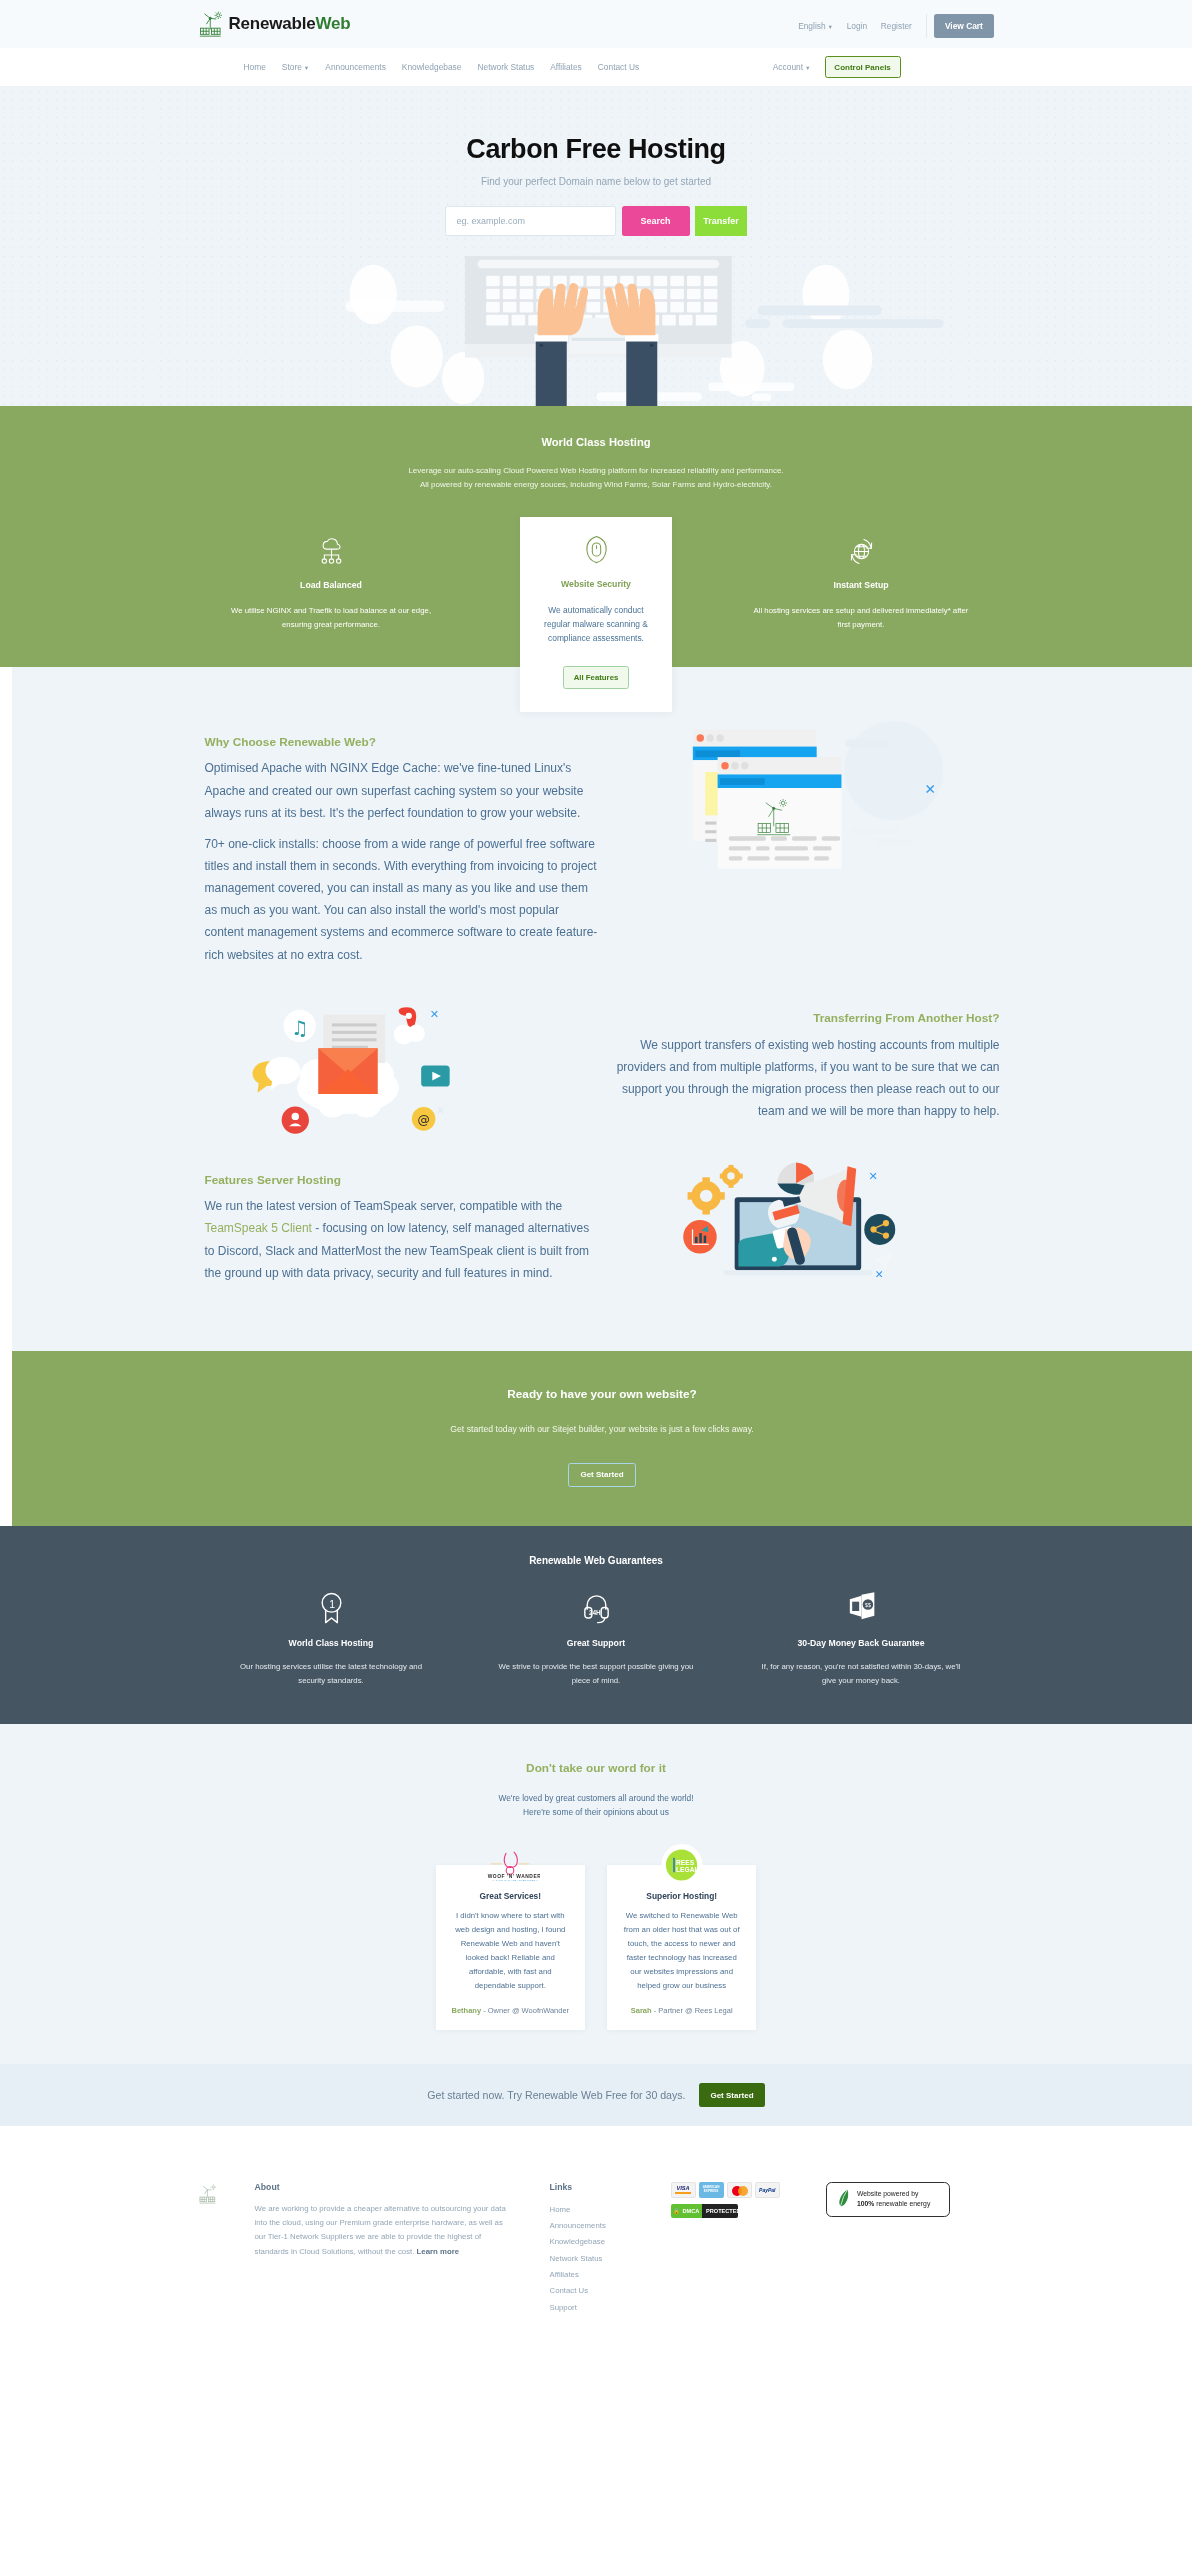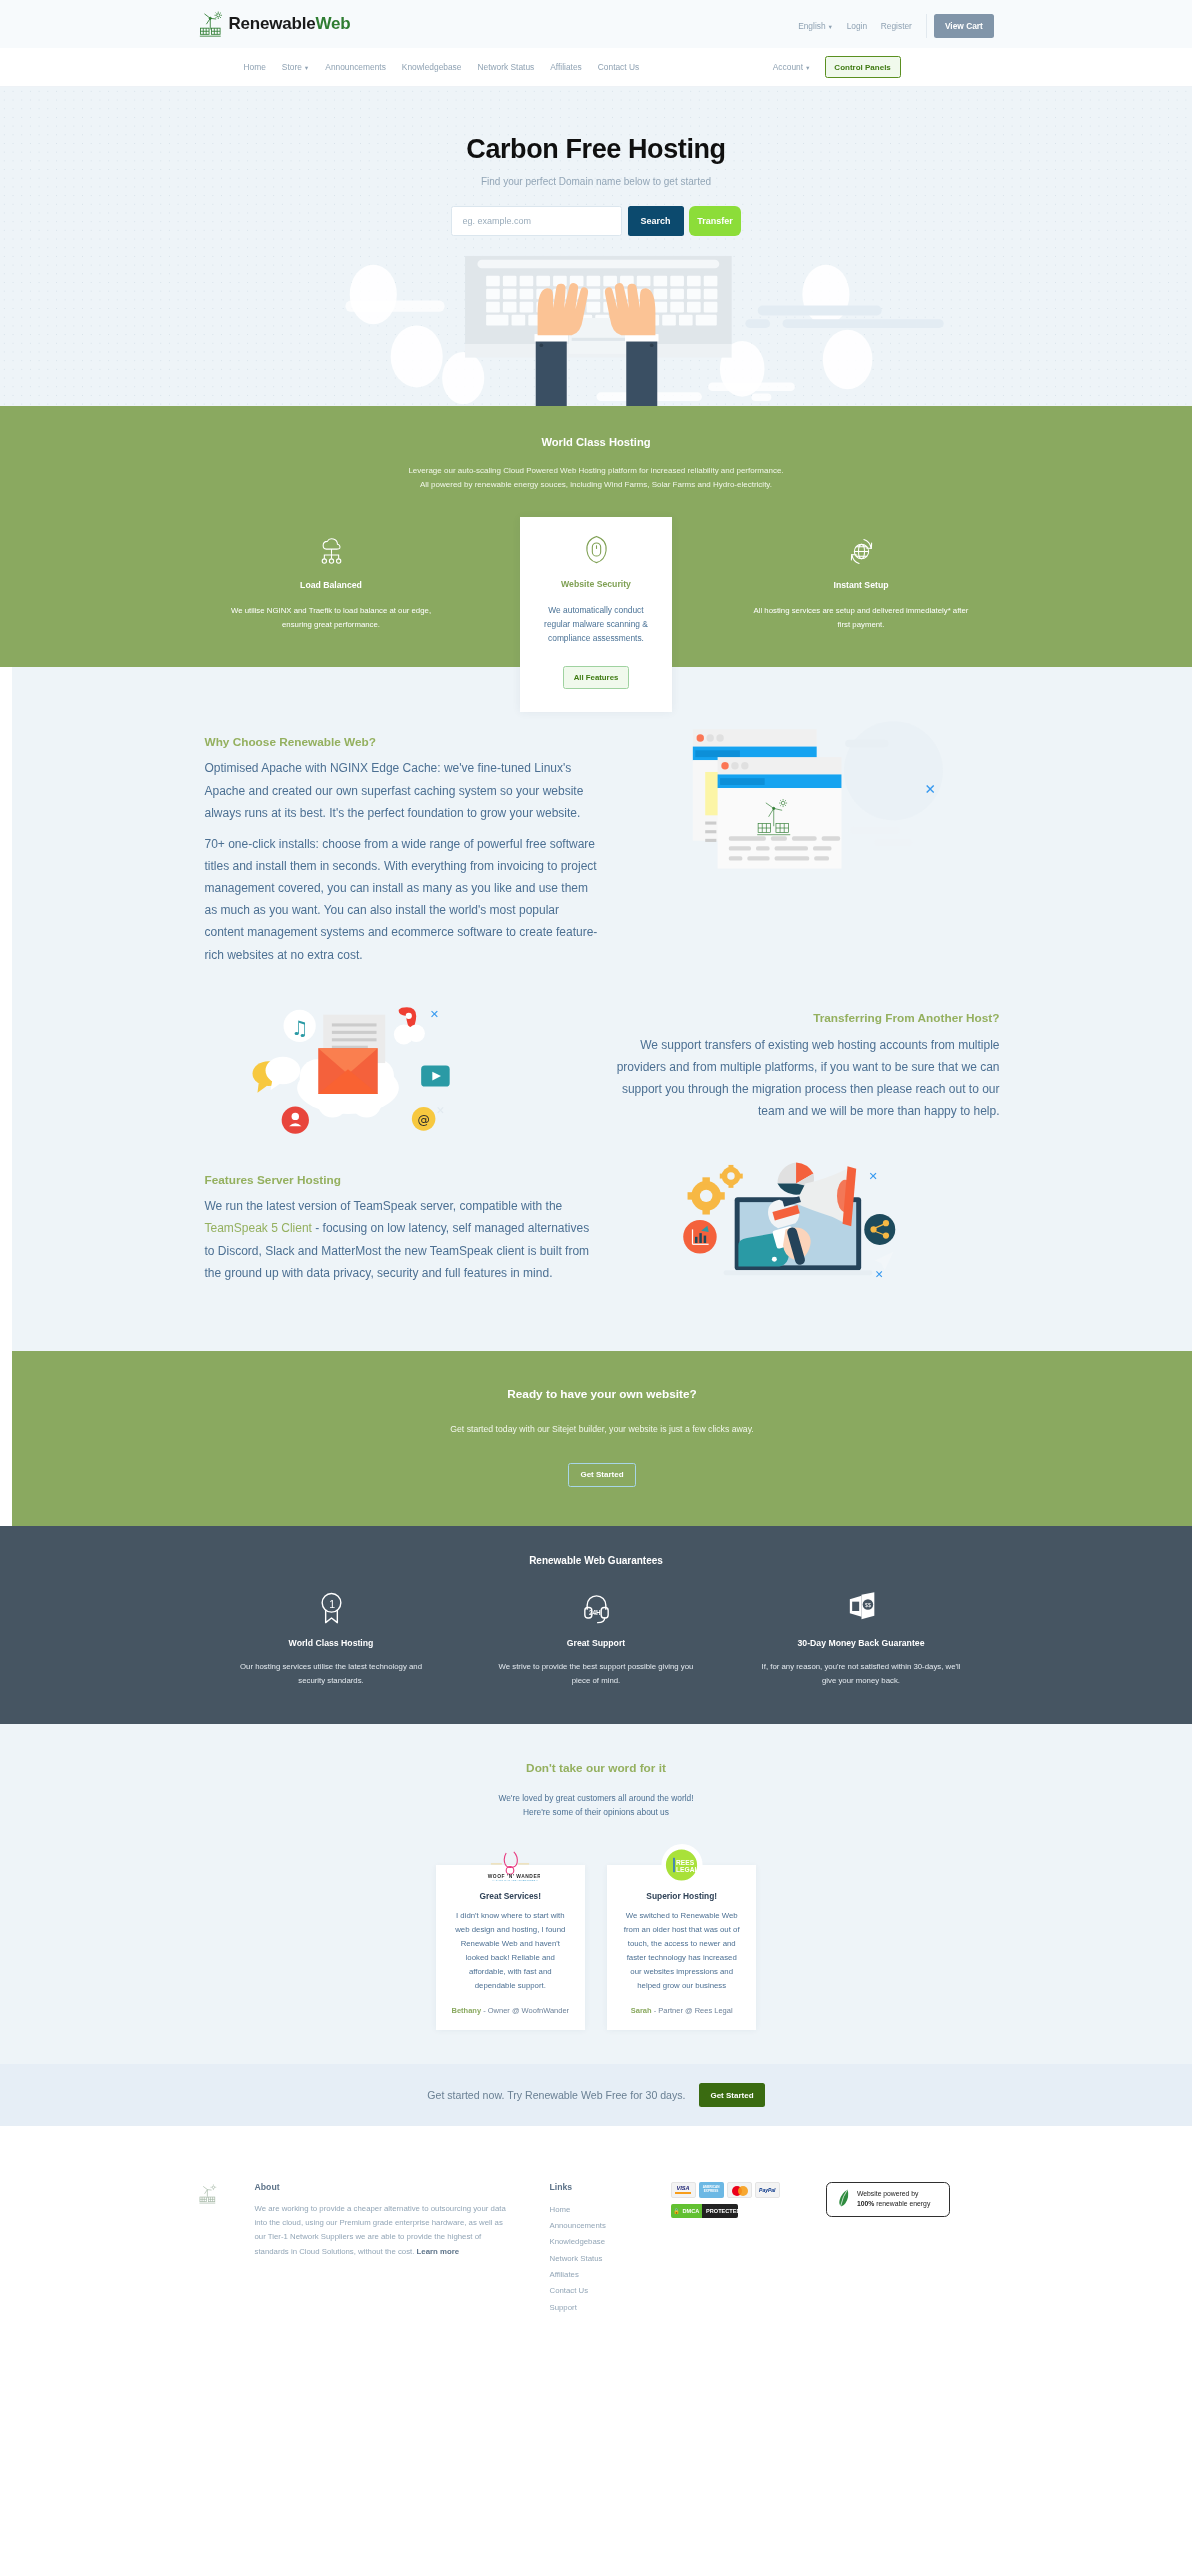--- a/index.html
+++ b/index.html
@@ -44,23 +44,23 @@
     background-image:radial-gradient(#d2dee7 0.6px, transparent 0.7px);
     background-size:8.7px 8.7px;opacity:.85;}
   .hero-inner{position:relative;text-align:center;}
   .hero h1{font-size:27px;color:#101010;font-weight:bold;letter-spacing:-0.4px;}
   .hero-sub{font-size:10px;color:#93a6b7;margin-top:10.6px;}
   .search-row{margin-top:19px;display:flex;justify-content:center;gap:5.6px;}
   .search-input{width:171px;height:30px;border:0.6px solid #dbe6ee;border-radius:2.5px;
     background:#fff;padding:0 10.6px;font-size:9px;color:#6f8397;
     font-family:"Liberation Sans",sans-serif;outline:none;}
   .search-input::placeholder{color:#9aacbb;}
-  .btn-search{background:#0c4a6e;color:#fff;border:none;border-radius:2.5px;
-    width:56px;height:30px;font-size:9px;font-weight:bold;cursor:pointer;}
-  .btn-transfer{background:#8cdd39;color:#fff;border:none;border-radius:6px;
+  .btn-search{background:#ec4899;color:#fff;border:none;border-radius:2.5px;
+    width:68px;height:30px;font-size:9px;font-weight:bold;cursor:pointer;}
+  .btn-transfer{background:#8cdd39;color:#fff;border:none;border-radius:0;
     width:52px;height:30px;font-size:9px;font-weight:bold;cursor:pointer;}
   .hero-art{position:relative;height:155px;margin-top:15px;}
 
   
   .band-green{background:#8aa960;color:#fff;padding:30px 0 0;position:relative;}
   .band-green h2{text-align:center;font-size:11.2px;font-weight:bold;}
   .band-green .band-sub{text-align:center;font-size:8px;line-height:1.75;
     margin-top:16px;color:#f2f7ea;}
   .feat-row{display:flex;margin-top:45px;text-align:center;padding-bottom:35px;}
   .feat-col{flex:1;padding:0 25px;}

